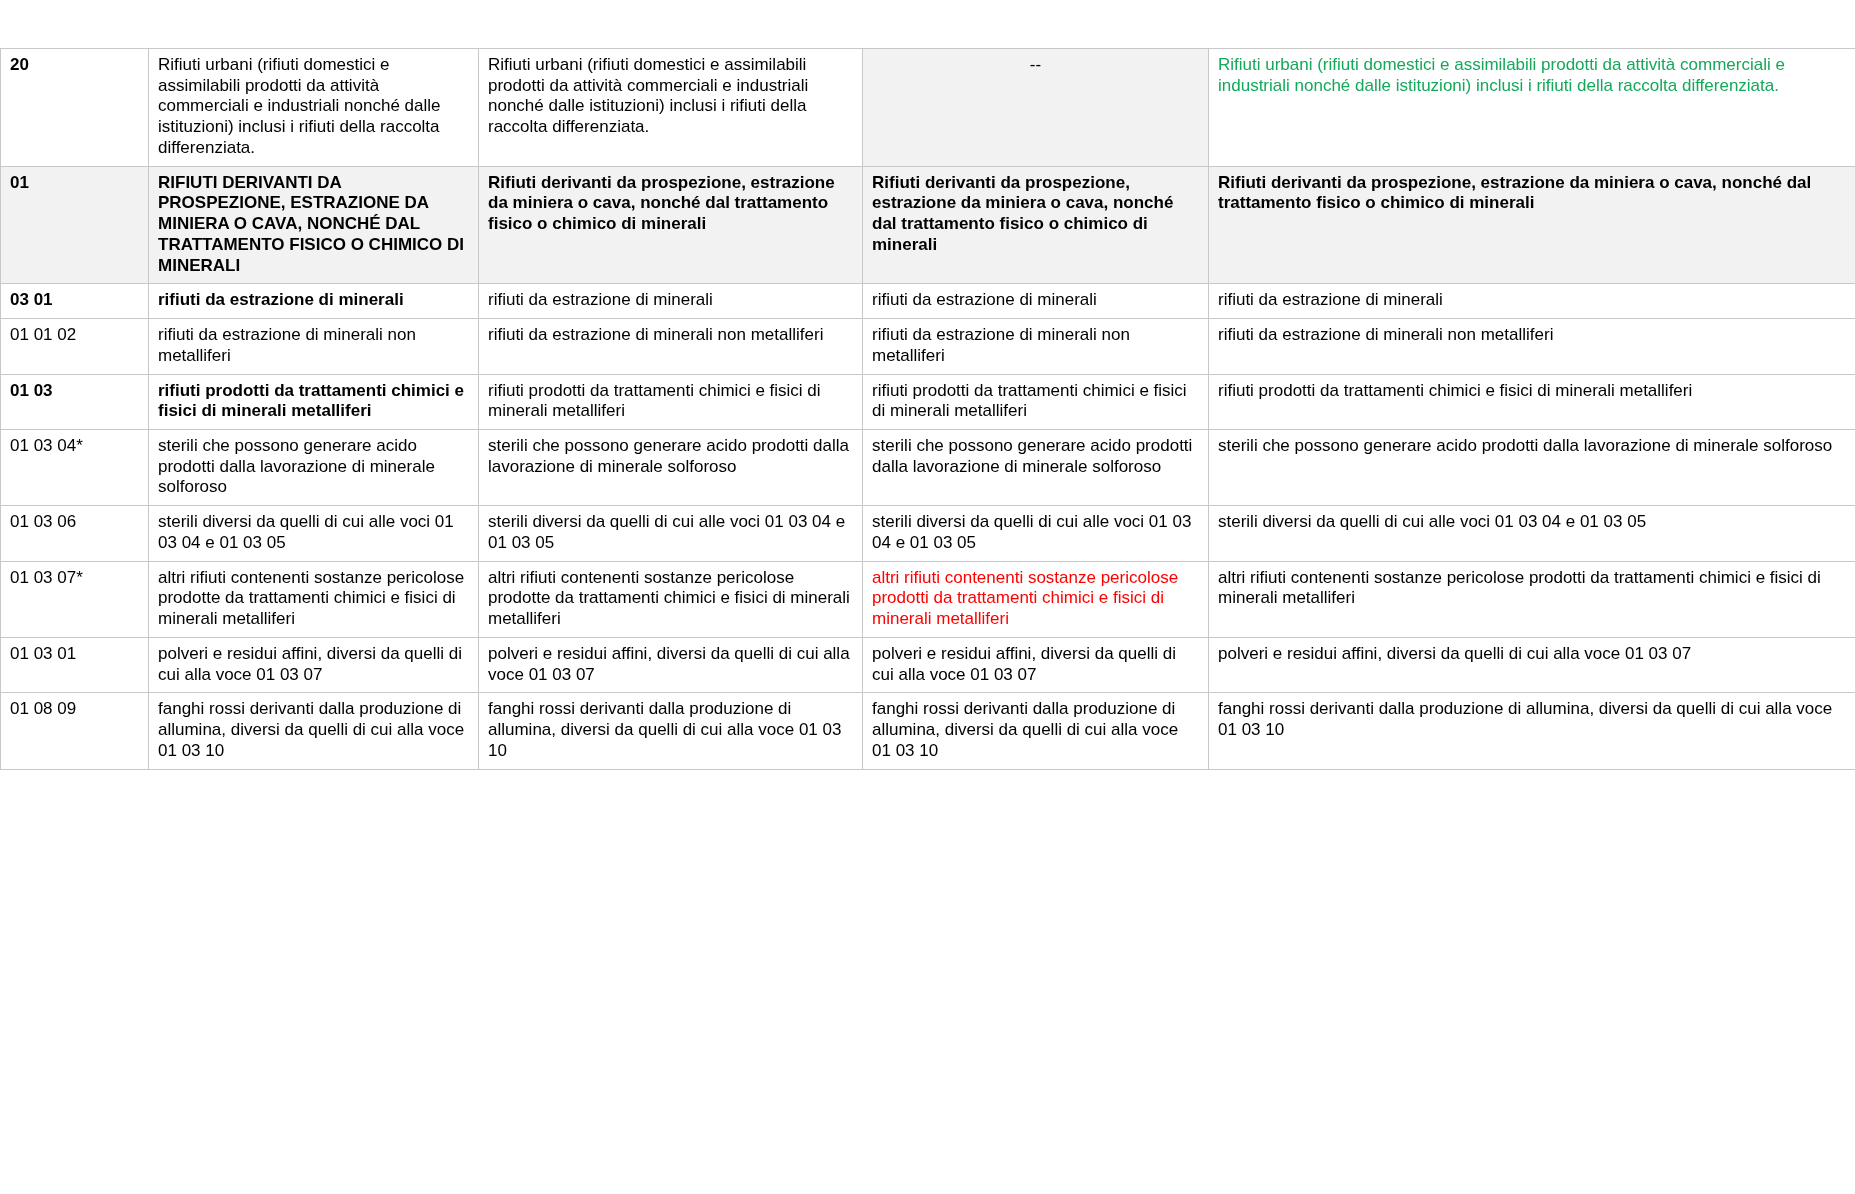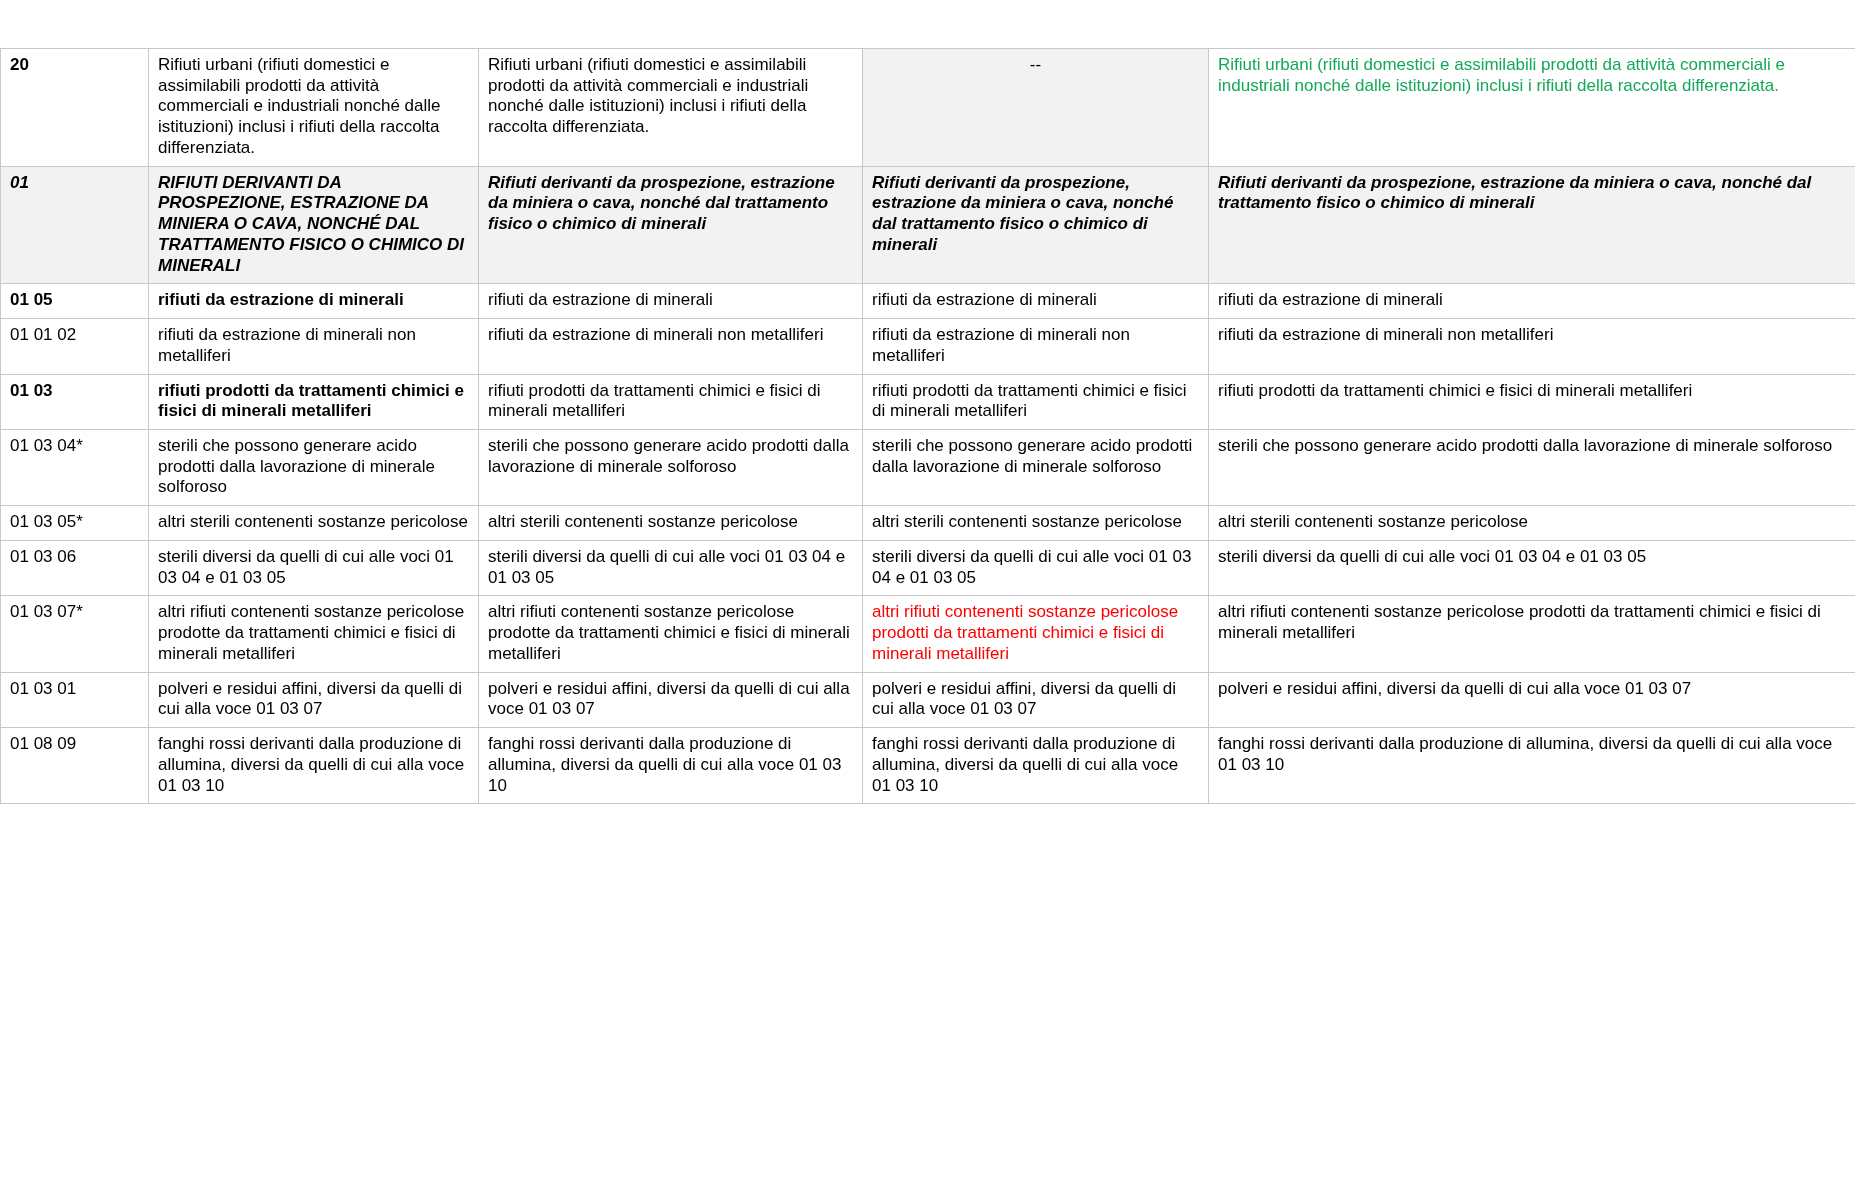--- a/index.html
+++ b/index.html
@@ -33,21 +33,20 @@
   col.c-col1  { width: 330px; }
   col.c-col2  { width: 384px; }
   col.c-col3  { width: 346px; }
   col.c-col4  { width: 647px; }
 
   td.code {
     padding-left: 14px;
   }
   tr.shaded td {
     background: #f2f2f2;
-    font-style: italic;
   }
   td.shaded-cell {
     background: #f2f2f2;
   }
   td.b, tr.bold-all td {
     font-weight: bold;
   }
   td.center {
     text-align: center;
   }
@@ -77,21 +76,21 @@
         <td class="green">Rifiuti urbani (rifiuti domestici e assimilabili prodotti da attività commerciali e industriali nonché dalle istituzioni) inclusi i rifiuti della raccolta differenziata.</td>
       </tr>
       <tr class="shaded">
         <td class="code b">01</td>
         <td class="b">RIFIUTI DERIVANTI DA PROSPEZIONE, ESTRAZIONE DA MINIERA O CAVA, NONCHÉ DAL TRATTAMENTO FISICO O CHIMICO DI MINERALI</td>
         <td class="b">Rifiuti derivanti da prospezione, estrazione da miniera o cava, nonché dal trattamento fisico o chimico di minerali</td>
         <td class="b">Rifiuti derivanti da prospezione, estrazione da miniera o cava, nonché dal trattamento fisico o chimico di minerali</td>
         <td class="b">Rifiuti derivanti da prospezione, estrazione da miniera o cava, nonché dal trattamento fisico o chimico di minerali</td>
       </tr>
       <tr>
-        <td class="code b">01 05</td>
+        <td class="code b">03 01</td>
         <td class="b">rifiuti da estrazione di minerali</td>
         <td class="">rifiuti da estrazione di minerali</td>
         <td class="">rifiuti da estrazione di minerali</td>
         <td class="">rifiuti da estrazione di minerali</td>
       </tr>
       <tr>
         <td class="code">01 01 02</td>
         <td class="">rifiuti da estrazione di minerali non metalliferi</td>
         <td class="">rifiuti da estrazione di minerali non metalliferi</td>
         <td class="">rifiuti da estrazione di minerali non metalliferi</td>
@@ -103,27 +102,20 @@
         <td class="">rifiuti prodotti da trattamenti chimici e fisici di minerali metalliferi</td>
         <td class="">rifiuti prodotti da trattamenti chimici e fisici di minerali metalliferi</td>
         <td class="">rifiuti prodotti da trattamenti chimici e fisici di minerali metalliferi</td>
       </tr>
       <tr>
         <td class="code">01 03 04*</td>
         <td class="">sterili che possono generare acido prodotti dalla lavorazione di minerale solforoso</td>
         <td class="">sterili che possono generare acido prodotti dalla lavorazione di minerale solforoso</td>
         <td class="">sterili che possono generare acido prodotti dalla lavorazione di minerale solforoso</td>
         <td class="">sterili che possono generare acido prodotti dalla lavorazione di minerale solforoso</td>
-      </tr>
-      <tr>
-        <td class="code">01 03 05*</td>
-        <td class="">altri sterili contenenti sostanze pericolose</td>
-        <td class="">altri sterili contenenti sostanze pericolose</td>
-        <td class="">altri sterili contenenti sostanze pericolose</td>
-        <td class="">altri sterili contenenti sostanze pericolose</td>
       </tr>
       <tr>
         <td class="code">01 03 06</td>
         <td class="">sterili diversi da quelli di cui alle voci 01 03 04 e 01 03 05</td>
         <td class="">sterili diversi da quelli di cui alle voci 01 03 04 e 01 03 05</td>
         <td class="">sterili diversi da quelli di cui alle voci 01 03 04 e 01 03 05</td>
         <td class="">sterili diversi da quelli di cui alle voci 01 03 04 e 01 03 05</td>
       </tr>
       <tr>
         <td class="code">01 03 07*</td>

